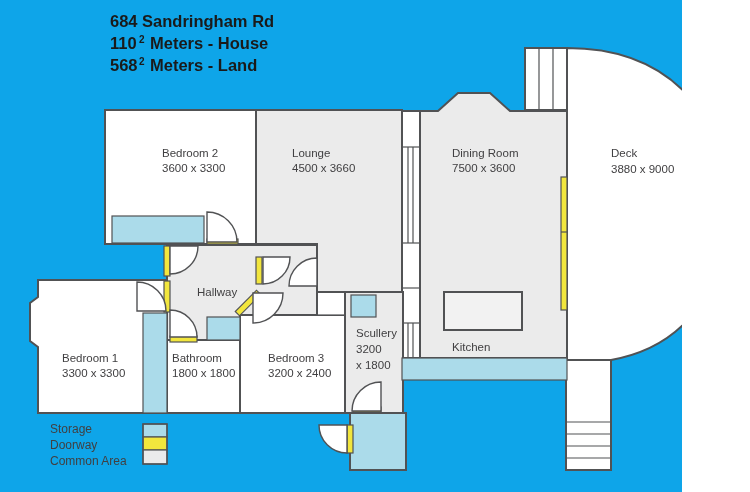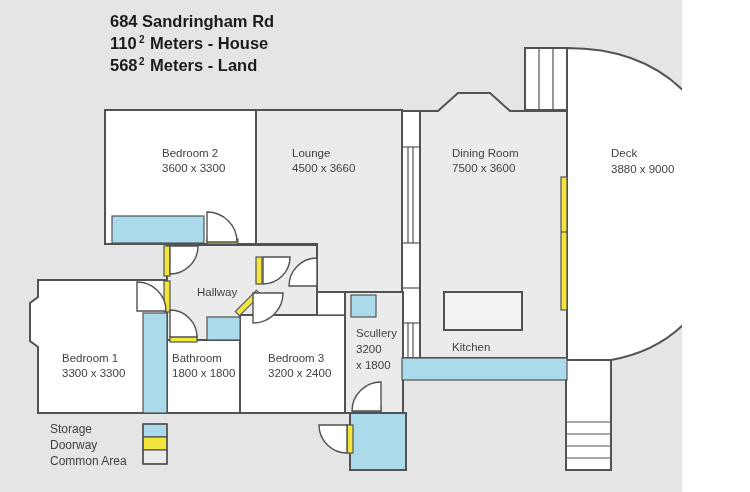--- a/index.html
+++ b/index.html
@@ -1,16 +1,16 @@
 <!DOCTYPE html>
 <html><head>
 <meta charset="utf-8">
 <style>
   html,body{margin:0;padding:0;background:#ffffff;}
-  .page{width:682px;height:492px;position:relative;font-family:"Liberation Sans",sans-serif;background:#e5e5e5;overflow:hidden;}
+  .page{width:682px;height:492px;position:relative;font-family:"Liberation Sans",sans-serif;background:#0ea5e9;overflow:hidden;}
   svg text{font-family:"Liberation Sans",sans-serif;}
   .wall{stroke:#515254;stroke-width:2;}
   .thin{stroke:#515254;stroke-width:1.2;}
   .room-label{font-size:11.5px;fill:#414042;}
   .legend-label{font-size:12px;fill:#414042;}
   .hdr{font-size:16.5px;fill:#1a1a1a;font-weight:600;}
   .hdr-sup{font-size:10px;fill:#1a1a1a;font-weight:600;}
   .arc{fill:#ffffff;stroke:#515254;stroke-width:1.4;}
 </style>
 </head>

